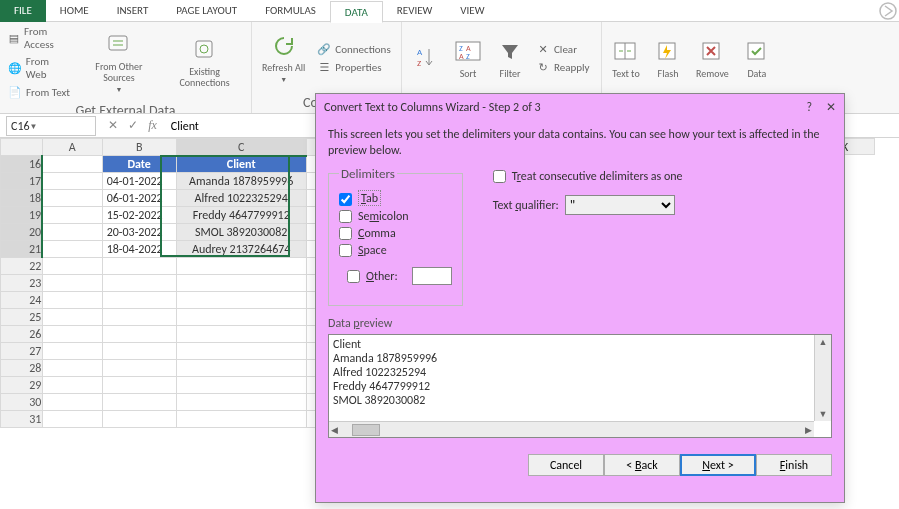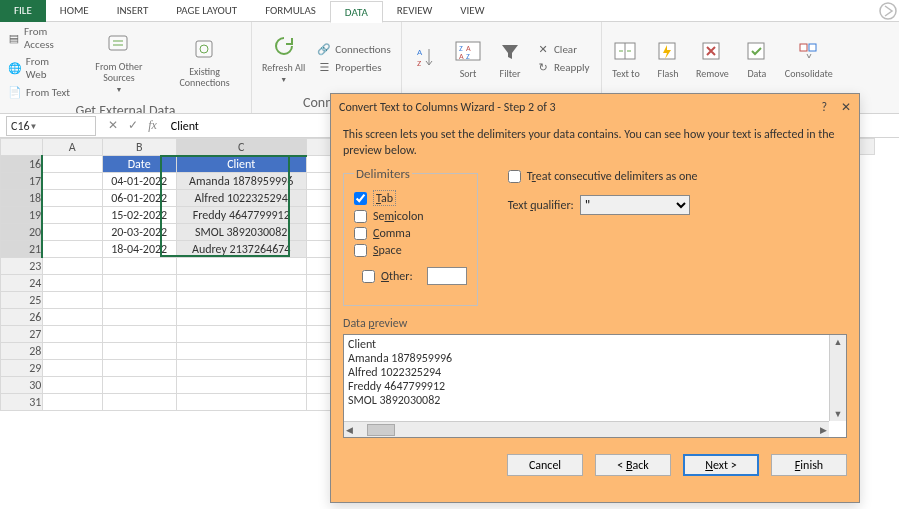--- a/index.html
+++ b/index.html
@@ -33,48 +33,48 @@
 .fbar-input { flex:1; border:none; outline:none; height:20px; padding:0 6px; font-size:12px;}
 
 
 .grid-area { position:relative; overflow:hidden; height: 370px; }
 .grid { border-collapse:collapse; table-layout:fixed; }
 .grid td, .grid th { border:1px solid #d9d9d9; height:17px; font-size:12px; }
 .grid th { background:#f0f0f0; font-weight:normal; text-align:center; color:#555; }
 .rowhdr { width:26px; background:#f0f0f0; text-align:center; font-size:10px; color:#555;padding-left:28px;}
 .rowhdr.sel { background:#d8d8d8; border-right:2px solid #217346;}
 .colA { width:60px;} .colB { width:74px;} .colC { width:130px;} .colD { width:64px;}
-.hdr-cell { background:#4472C4 !important; color:#fff; text-align:center; font-weight:normal;}
-.data-cell { text-align:center; padding:0 4px;}
+.hdr-cell { background:#4472C4 !important; color:#fff; text-align:center; font-weight:bold;}
+.data-cell { text-align:left; padding:0 4px;}
 .data-cell.c { text-align:center;}
 .sel-range { background:#e8e8e8;}
 .colhdr.sel { background:#d8d8d8; border-bottom:2px solid #217346;}
 .sel-border-wrap { position:absolute; border:2px solid #217346; pointer-events:none;}
 
 
-.dialog { position:absolute; left:330px; top:93px; width:530px; height:410px; background:#fdba74; border:1px solid #888; box-shadow:0 4px 12px rgba(0,0,0,.15); font-size:12px;}
+.dialog { position:absolute; left:315px; top:93px; width:530px; height:410px; background:#f0abfc; border:1px solid #888; box-shadow:0 4px 12px rgba(0,0,0,.15); font-size:12px;}
 .dlg-title { display:flex; align-items:center; justify-content:space-between; height:25px; padding:0 8px; font-size:12px;}
 .dlg-title .ctrls { display:flex; gap:14px; color:#444;}
 .dlg-title .ctrls span { cursor:pointer; }
 .dlg-desc { padding:8px 12px 4px 12px; color:#333; line-height:1.3;}
 .dlg-body { padding: 4px 12px; display:flex; gap:30px;}
 fieldset { border:1px solid #c0c0c0; padding:6px 10px 10px 10px; font-size:12px;}
 fieldset legend { font-size:13px; padding:0 2px; color:#555;}
-.chk { display:flex; align-items:center; gap:6px; margin:3px 0; font-size:12px;}
+.chk { display:flex; align-items:flex-end; gap:6px; margin:3px 0; font-size:12px;}
 .chk input { width:13px; height:13px;}
 .tab-chk { border:1px dotted #888; padding:0 2px;}
 .inline-row { display:flex; align-items:center; gap:6px; margin:4px 0;}
 .inline-row input[type=text]{ width:40px; height:18px; border:1px solid #888;}
 .qual-select { width:110px; height:20px; border:1px solid #888; background:#f0f0f0;}
 .preview-label { padding:6px 12px 0 12px; font-size:12px; color:#555;}
 .preview-box { margin:4px 12px; background:#fff; border:1px solid #888; height:104px; position:relative; font-family:"Courier New",monospace; font-size:12px; padding:2px 4px; overflow:hidden; line-height:14px;}
 .preview-scroll { position:absolute; right:0; top:0; bottom:16px; width:17px; background:#ececec; border-left:1px solid #ccc; display:flex;flex-direction:column;justify-content:space-between;align-items:center;font-size:9px;color:#666;}
 .preview-hscroll { position:absolute; left:0; right:17px; bottom:0; height:16px; background:#ececec; border-top:1px solid #ccc; display:flex;align-items:center;justify-content:space-between;font-size:9px;color:#666; padding:0 2px;}
 .preview-thumb{ width:28px; height:12px; background:#cdcdcd; border:1px solid #aaa; margin-left:14px;}
-.buttons { display:flex; justify-content:flex-end; gap:12px; padding:12px;align-items:flex-end;}
+.buttons { display:flex; justify-content:flex-end; padding:12px;align-items:flex-end;}
 .buttons button { width:76px; height:22px; background:#f0f0f0; border:1px solid #adadad; font-size:12px; cursor:pointer;}
 .buttons button.primary { border:2px solid #2b7cd3;}
 svg { display:block; }
 </style>
 </head>
 <body>
 
 <div class="tabs">
   <div class="tab file">FILE</div>
   <div class="tab">HOME</div>
@@ -235,30 +235,20 @@
         </div>
       <div class="big-btn">
           <span class="icon">
             <svg width="24" height="24">
               <rect x="3" y="3" width="16" height="16" fill="#fff" stroke="#888"></rect>
               <path d="M7 11l3 3 6-6" stroke="#6aa84f" stroke-width="2" fill="none"></path>
             </svg>
           </span>
           <span class="small">Data</span>
         </div>
-      <div class="big-btn">
-          <span class="icon">
-            <svg width="24" height="24">
-              <rect x="3" y="4" width="7" height="7" fill="#fff" stroke="#c0504d"></rect>
-              <rect x="12" y="4" width="7" height="7" fill="#fff" stroke="#3b7dd8"></rect>
-              <path d="M10 14l2 4 2-4" stroke="#888" fill="none"></path>
-            </svg>
-          </span>
-          <span class="small">Consolidate</span>
-        </div>
     </div>
     <div class="group-label">&nbsp;</div>
   </div>
 </div>
 
 <div class="formula-row">
   <div class="namebox">
       <span>C16</span>
       <span class="dd">▼</span>
     </div>
@@ -319,20 +309,27 @@
         </tr>
         <tr>
           <td class="rowhdr sel">21</td>
           <td></td>
           <td class="data-cell">18-04-2022</td>
           <td class="data-cell c sel-range">Audrey 2137264674</td>
           <td></td>
         </tr>
       </tbody>
   <tbody id="empty-rows">
+        <tr>
+          <td class="rowhdr">22</td>
+          <td></td>
+          <td></td>
+          <td></td>
+          <td></td>
+        </tr>
         <tr>
           <td class="rowhdr">23</td>
           <td></td>
           <td></td>
           <td></td>
           <td></td>
         </tr>
         <tr>
           <td class="rowhdr">24</td>
           <td></td>

